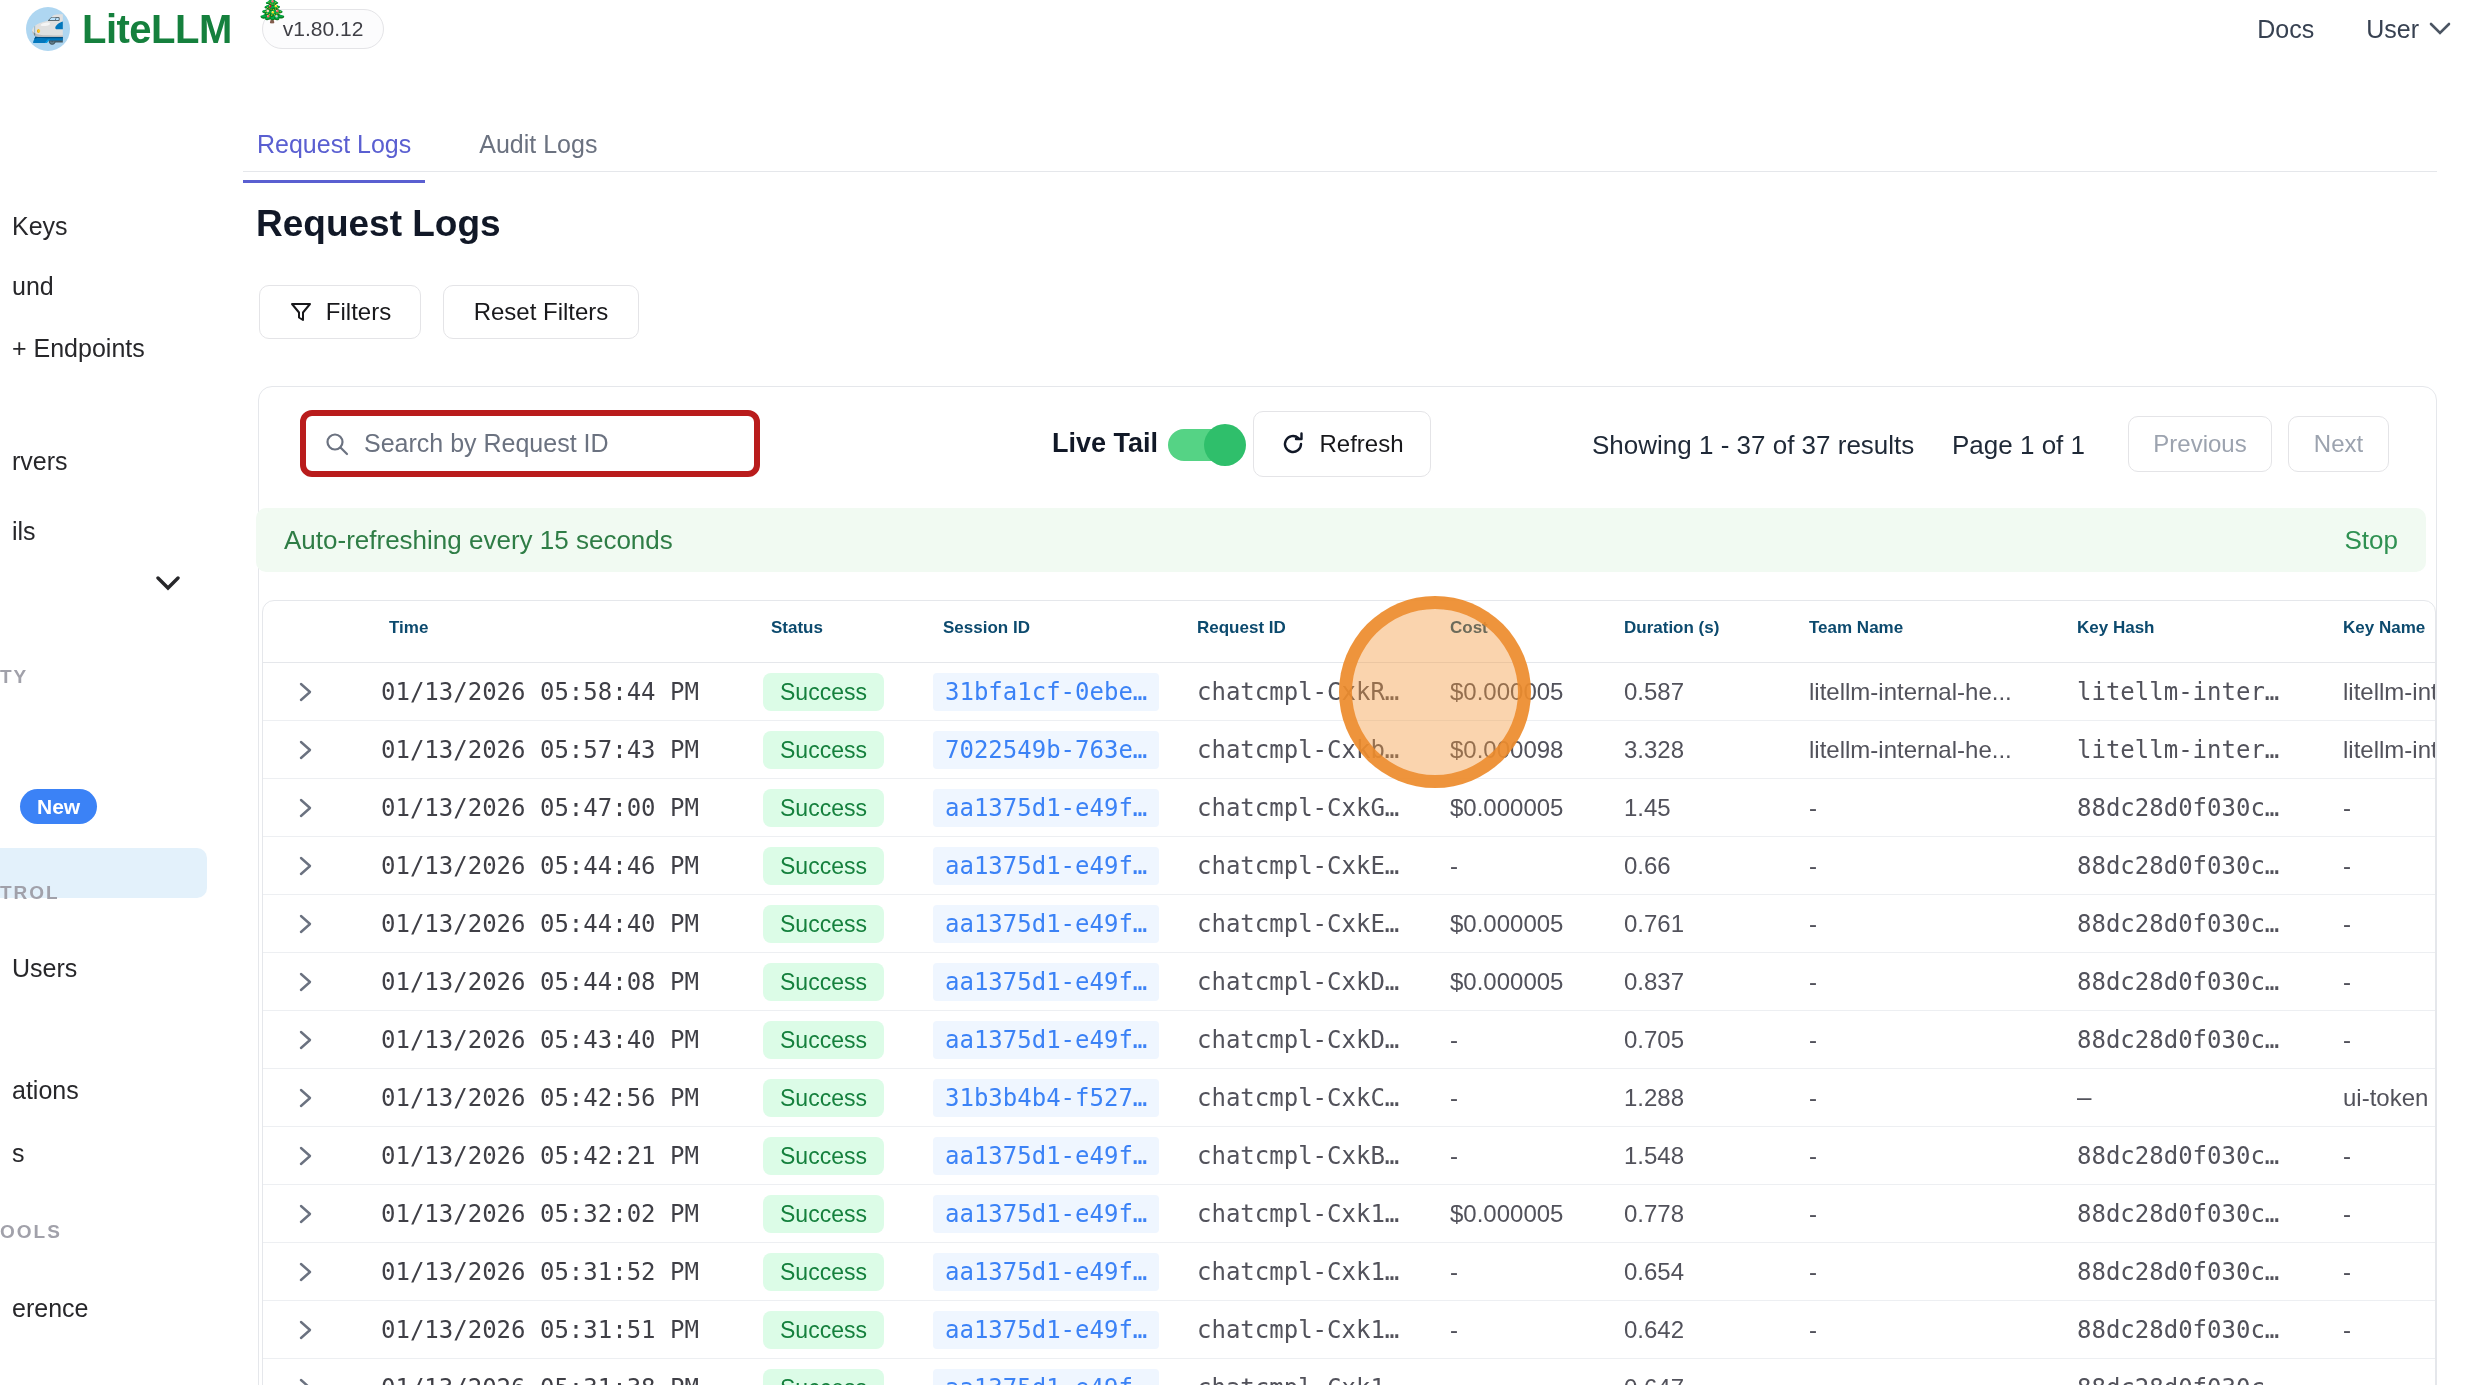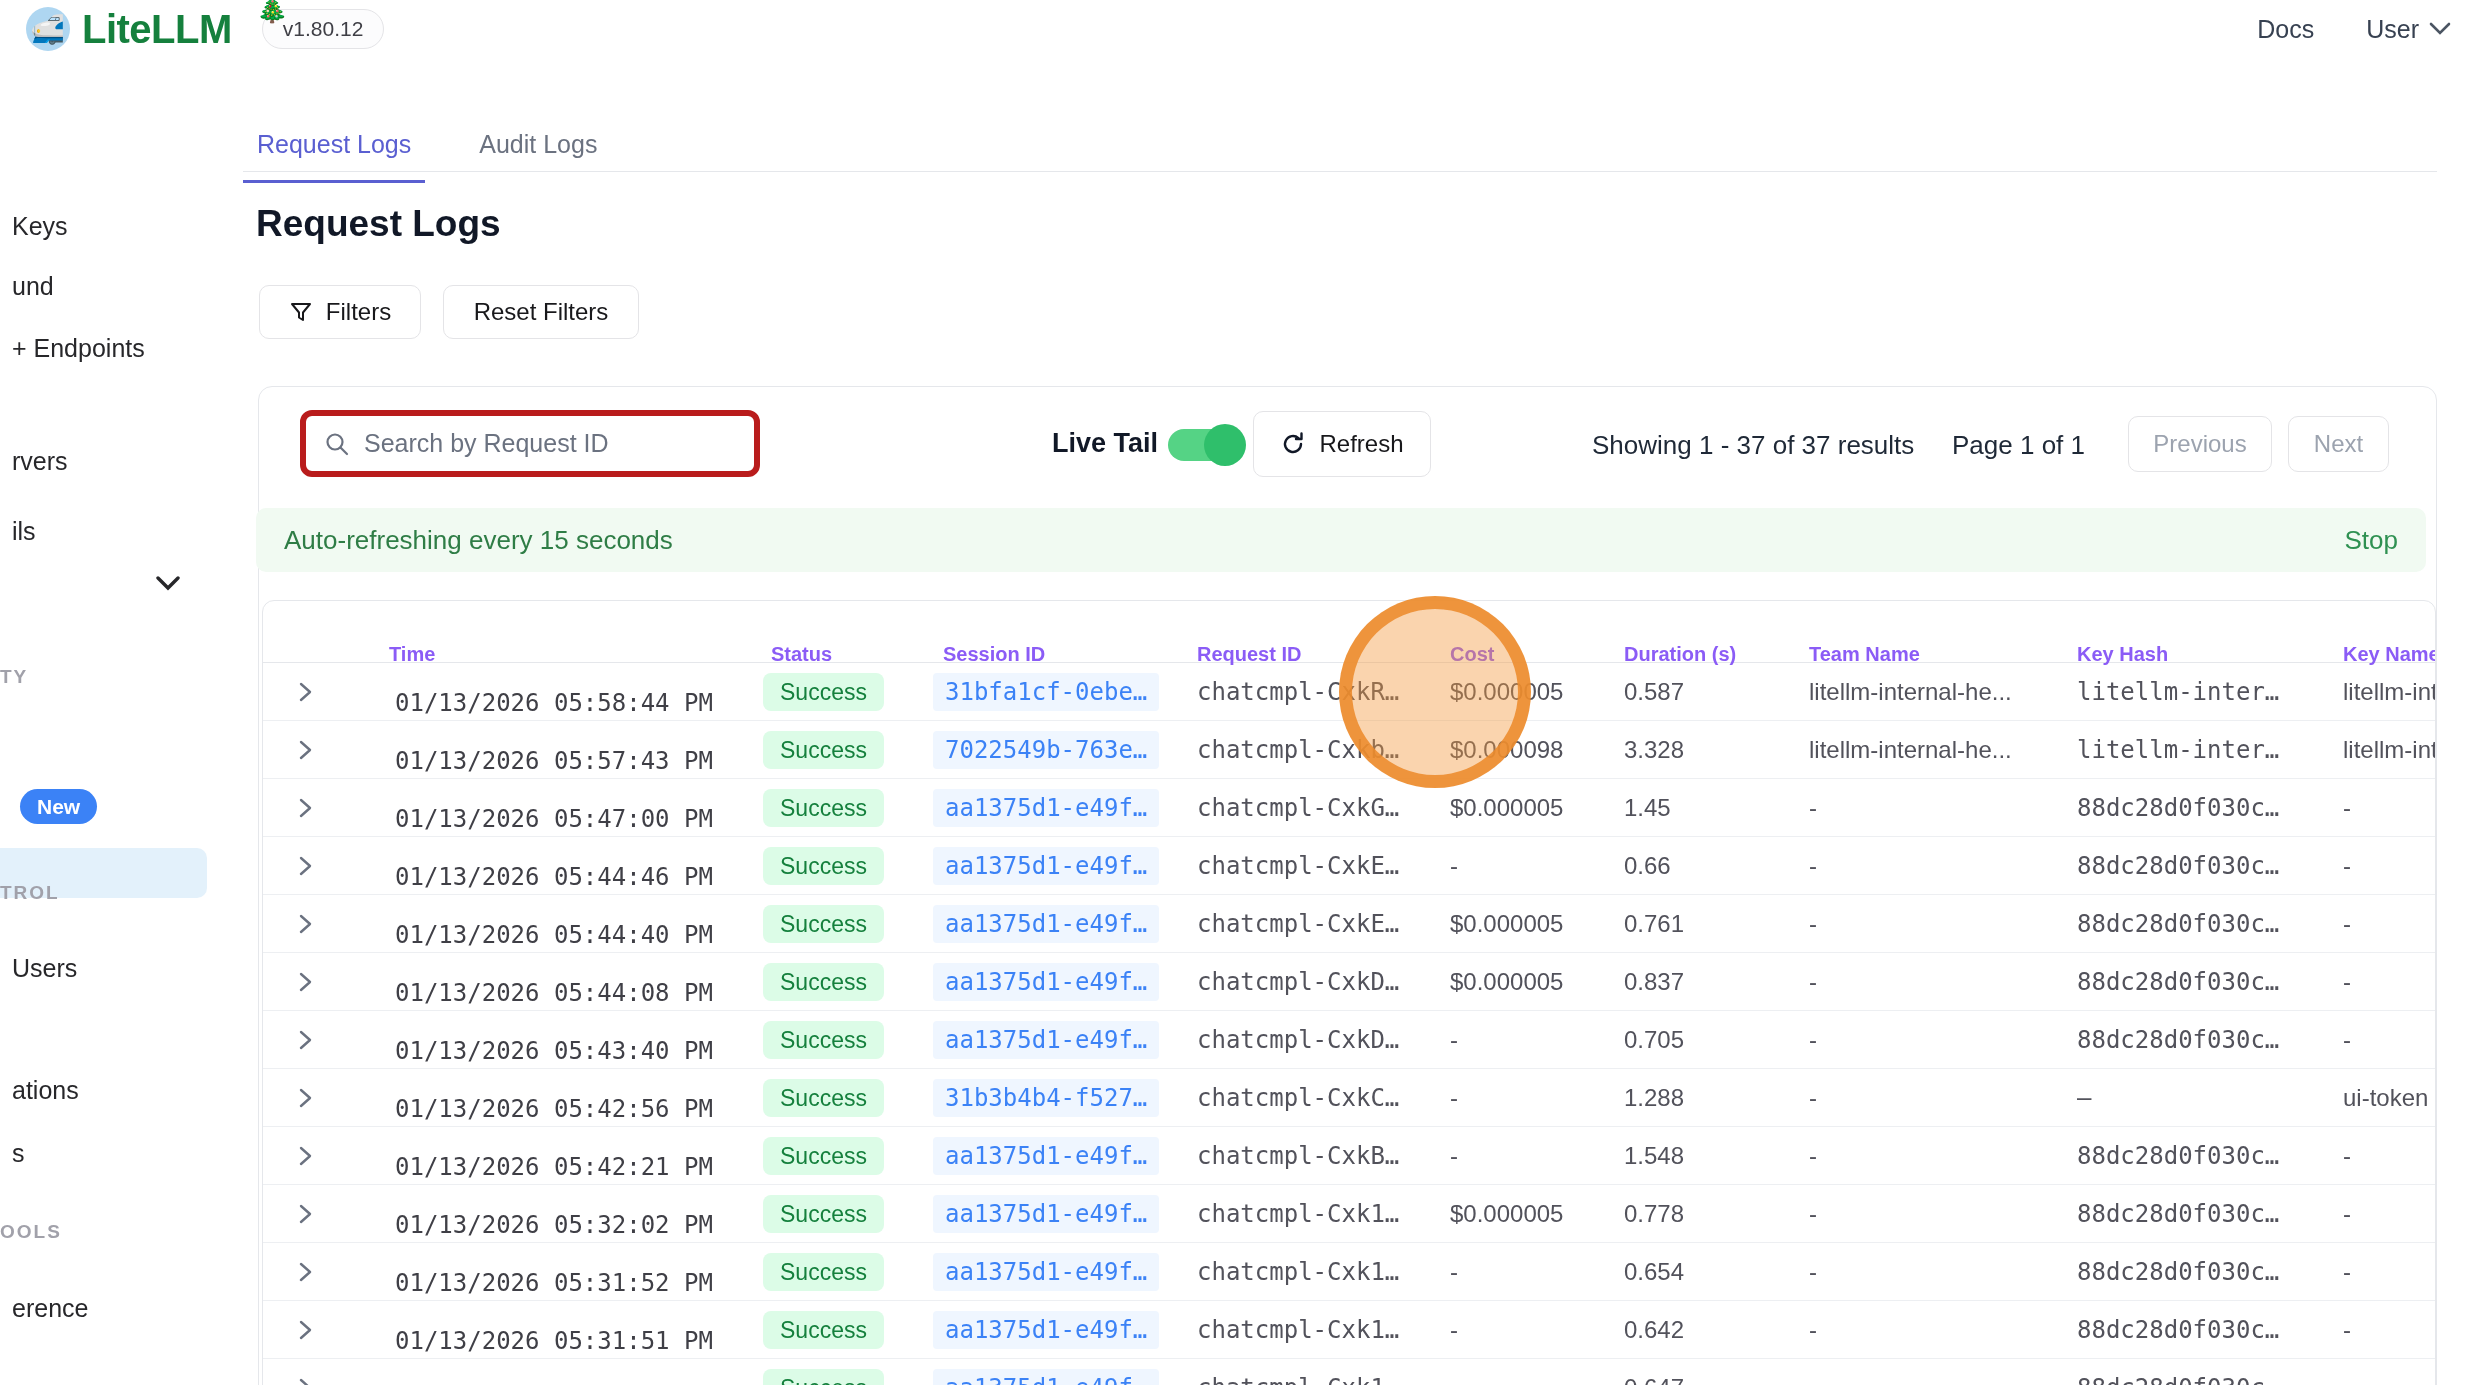--- a/index.html
+++ b/index.html
@@ -67,28 +67,28 @@
   
   .banner { position:absolute; left:256px; top:508px; width:2170px; height:64px; background:#f1faf2;
     border-radius:10px; display:flex; align-items:center; padding:0 28px; }
   .banner-text { font-size:26px; color:#2f7d46; }
   .banner-stop { margin-left:auto; font-size:26px; color:#2f9152; }
 
   
   .table-card { position:absolute; left:262px; top:600px; width:2174px; height:846px;
     border:1px solid #e5e7eb; border-radius:12px; background:#fff; overflow:hidden; }
   .thead { position:absolute; left:0; top:0; width:100%; height:62px; border-bottom:1px solid #e5e7eb; }
-  .th { position:absolute; top:17px; font-size:20px; font-weight:700; color:#8b5cf6; white-space:nowrap;margin-top:25px; }
+  .th { position:absolute; top:17px; font-size:17px; font-weight:700; color:#0c4a6e; white-space:nowrap; }
   .h-time{left:126px} .h-status{left:508px} .h-session{left:680px} .h-request{left:934px}
   .h-cost{left:1187px} .h-dur{left:1361px} .h-team{left:1546px} .h-hash{left:1814px} .h-name{left:2080px}
 
   .trow { position:absolute; left:0; width:100%; height:58px; border-bottom:1px solid #edeff2; }
   .trow .chev { position:absolute; left:32px; top:17px; color:#6b7280; }
   .cell { position:absolute; top:15px; font-size:24px; color:#52525b; white-space:nowrap; }
-  .c-time{left:132px; color:#3f3f46;margin-top:11px;} .c-req{left:934px} .c-cost{left:1187px} .c-dur{left:1361px}
+  .c-time{left:118px; color:#3f3f46;} .c-req{left:934px} .c-cost{left:1187px} .c-dur{left:1361px}
   .c-team{left:1546px} .c-hash{left:1814px} .c-name{left:2080px}
   .badge { position:absolute; left:500px; top:10px; height:38px; padding:0 17px; background:#dcfce7;
     color:#15803d; font-size:23px; border-radius:8px; display:inline-flex; align-items:center; }
   .chip { position:absolute; left:670px; top:10px; height:38px; padding:0 12px; background:#eff6ff;
     color:#3b82f6; font-size:24px; border-radius:4px; display:inline-flex; align-items:center;
     font-family:"DejaVu Sans Mono", monospace; }
 
   
   .click-circle { position:absolute; left:1339px; top:596px; width:192px; height:192px; border-radius:50%;
     border:13px solid rgba(237,139,44,0.88); background:rgba(243,152,62,0.42); z-index:60; pointer-events:none; }

